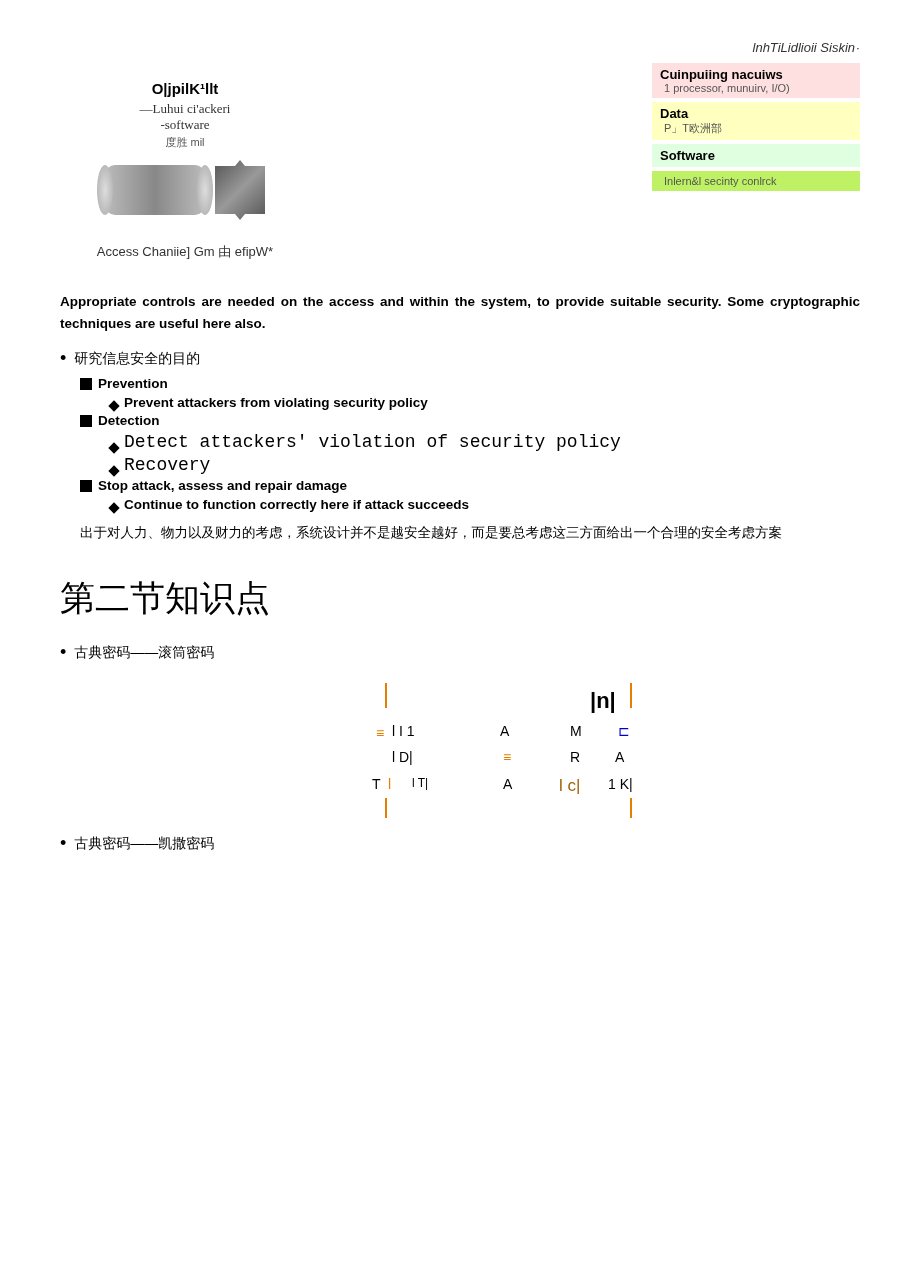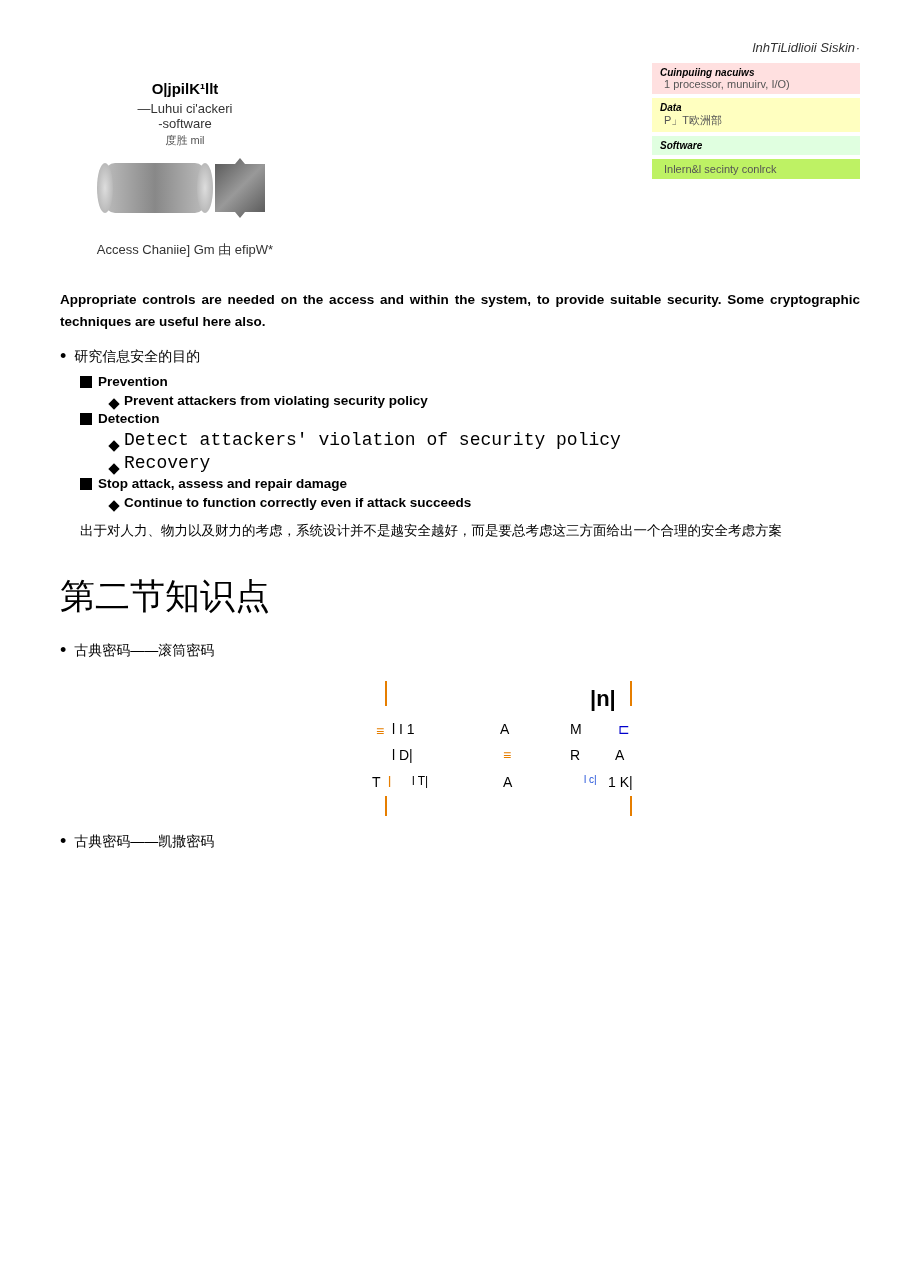--- a/index.html
+++ b/index.html
@@ -32,20 +32,21 @@
     .left-diagram .title {
       font-weight: bold;
       font-size: 15px;
       margin-bottom: 4px;
     }
 
     .left-diagram .subtitle {
       font-size: 13px;
       color: #333;
       text-align: center;
+      font-family: Liberation Serif, serif;
     }
 
     .left-diagram .degree {
       font-size: 11px;
       color: #555;
       margin-top: 2px;
     }
 
     .cylinder-area {
       display: flex;
@@ -142,23 +143,22 @@
     .info-box.green-bg {
       background-color: #e0ffe0;
     }
 
     .info-box.blue-bg {
       background-color: #bef264;
     }
 
     .info-box-title {
       font-weight: bold;
-      font-size: 10px;
+      font-size: 13px;
       color: #000;
-      font-style: italic;
     }
 
     .info-box-sub {
       font-size: 11px;
       color: #555;
       padding-left: 4px;
     }
 
     
     .main-content {
@@ -378,21 +378,21 @@
         </div>
       </div>
 
       <div class="level2-item">
         <span class="square-bullet"></span>
         <span class="level2-label">Stop attack, assess and repair damage</span>
       </div>
       <div class="level3-list">
         <div class="level3-item">
           <span class="diamond-bullet"></span>
-          <span class="level3-label">Continue to function correctly even if attack succeeds</span>
+          <span class="level3-label">Continue to function correctly here if attack succeeds</span>
         </div>
       </div>
 
     </div>
 
     <div class="chinese-text">出于对人力、物力以及财力的考虑，系统设计并不是越安全越好，而是要总考虑这三方面给出一个合理的安全考虑方案</div>
 
   </div>
 
   <div class="section2-title">第二节知识点</div>
@@ -417,21 +417,21 @@
 
     <div style="position:absolute; left:332px; top:66px; font-size:14px;">l D|</div>
     <div style="position:absolute; left:443px; top:66px; font-size:14px; color:#e67e00;">≡</div>
     <div style="position:absolute; left:510px; top:66px; font-size:14px;">R</div>
     <div style="position:absolute; left:555px; top:66px; font-size:14px;">A</div>
 
     <div style="position:absolute; left:312px; top:93px; font-size:14px;">T</div>
     <div style="position:absolute; left:328px; top:93px; font-size:14px; color:#e67e00;">l</div>
     <div style="position:absolute; left:352px; top:93px; font-size:12px;">l T|</div>
     <div style="position:absolute; left:443px; top:93px; font-size:14px;">A</div>
-    <div style="position:absolute; left:524px; top:93px; font-size:10px; color:#1d4ed8;">l c|</div>
+    <div style="position:absolute; left:499px; top:93px; font-size:17px; color:#a16207;">l c|</div>
     <div style="position:absolute; left:548px; top:93px; font-size:14px;">1 K|</div>
 
     <div style="position:absolute; left:325px; top:115px; width:2px; height:20px; background:#e67e00;"></div>
     <div style="position:absolute; left:570px; top:115px; width:2px; height:20px; background:#e67e00;"></div>
   </div>
 
   <div class="last-bullet">
     <span class="section2-bullet-dot">•</span>
     <span class="section2-label">古典密码——凯撒密码</span>
   </div>

